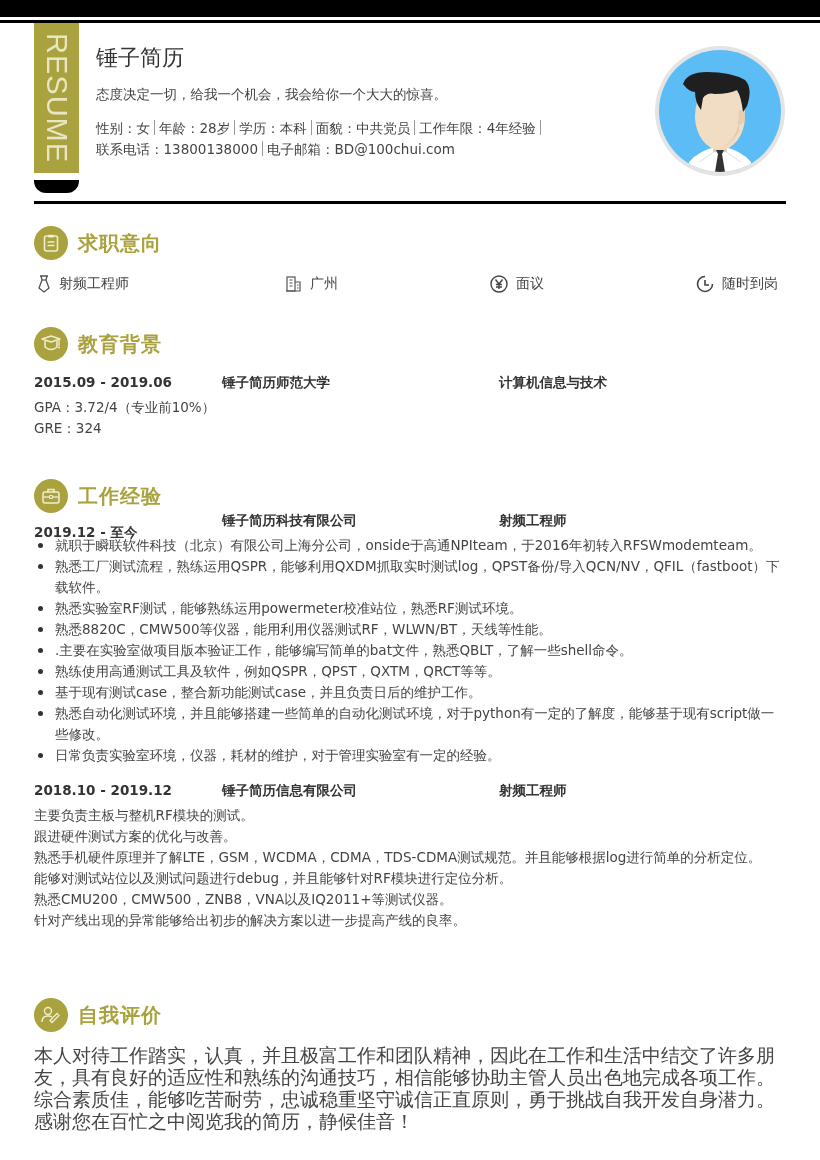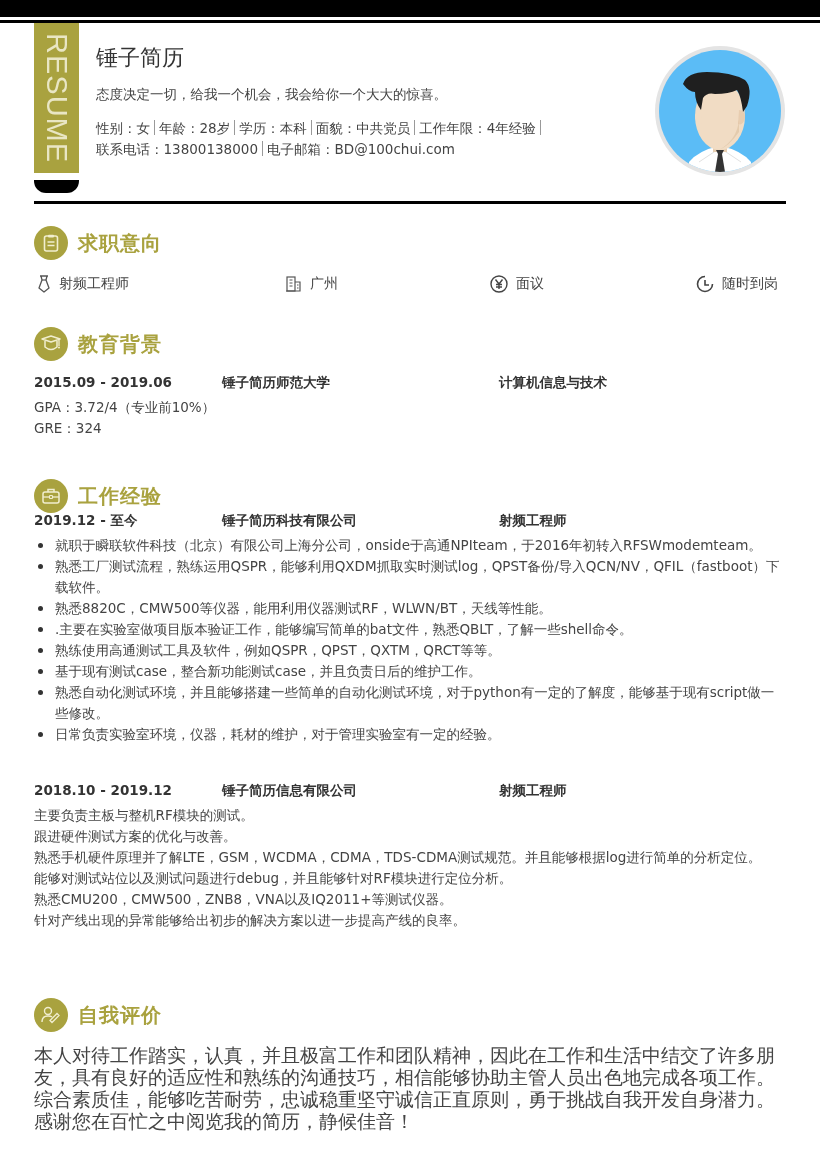--- a/index.html
+++ b/index.html
@@ -147,27 +147,28 @@
         <rect x="1" y="4" width="16" height="11" rx="2" fill="none" stroke="#f1eecf" stroke-width="1.5"></rect>
         <path d="M6 4 L6 1.5 L12 1.5 L12 4" fill="none" stroke="#f1eecf" stroke-width="1.5"></path>
         <line x1="1" y1="9" x2="17" y2="9" stroke="#f1eecf" stroke-width="1.3"></line>
         <rect x="7.5" y="7.5" width="3" height="3" rx="0.8" fill="#a9a23f" stroke="#f1eecf" stroke-width="1.2"></rect>
       </svg>
   </div>
   <span class="title">工作经验</span>
 </div>
 
 <div class="entry-head" style="top:512px;">
-  <span style="left:0;">2019.12 - 至今</span>
+  <span style="left:0;margin-top:12px;">2019.12 - 至今</span>
   <span style="left:188px;">锤子简历科技有限公司</span>
   <span style="left:465px;">射频工程师</span>
 </div>
 <ul class="bullets" style="top:535px;">
   <li>就职于瞬联软件科技（北京）有限公司上海分公司，onside于高通NPIteam，于2016年初转入RFSWmodemteam。</li>
   <li>熟悉工厂测试流程，熟练运用QSPR，能够利用QXDM抓取实时测试log，QPST备份/导入QCN/NV，QFIL（fastboot）下载软件。</li>
+  <li>熟悉实验室RF测试，能够熟练运用powermeter校准站位，熟悉RF测试环境。</li>
   <li>熟悉8820C，CMW500等仪器，能用利用仪器测试RF，WLWN/BT，天线等性能。</li>
   <li>.主要在实验室做项目版本验证工作，能够编写简单的bat文件，熟悉QBLT，了解一些shell命令。</li>
   <li>熟练使用高通测试工具及软件，例如QSPR，QPST，QXTM，QRCT等等。</li>
   <li>基于现有测试case，整合新功能测试case，并且负责日后的维护工作。</li>
   <li>熟悉自动化测试环境，并且能够搭建一些简单的自动化测试环境，对于python有一定的了解度，能够基于现有script做一些修改。</li>
   <li>日常负责实验室环境，仪器，耗材的维护，对于管理实验室有一定的经验。</li>
 </ul>
 
 <div class="entry-head" style="top:782px;">
   <span style="left:0;">2018.10 - 2019.12</span>

